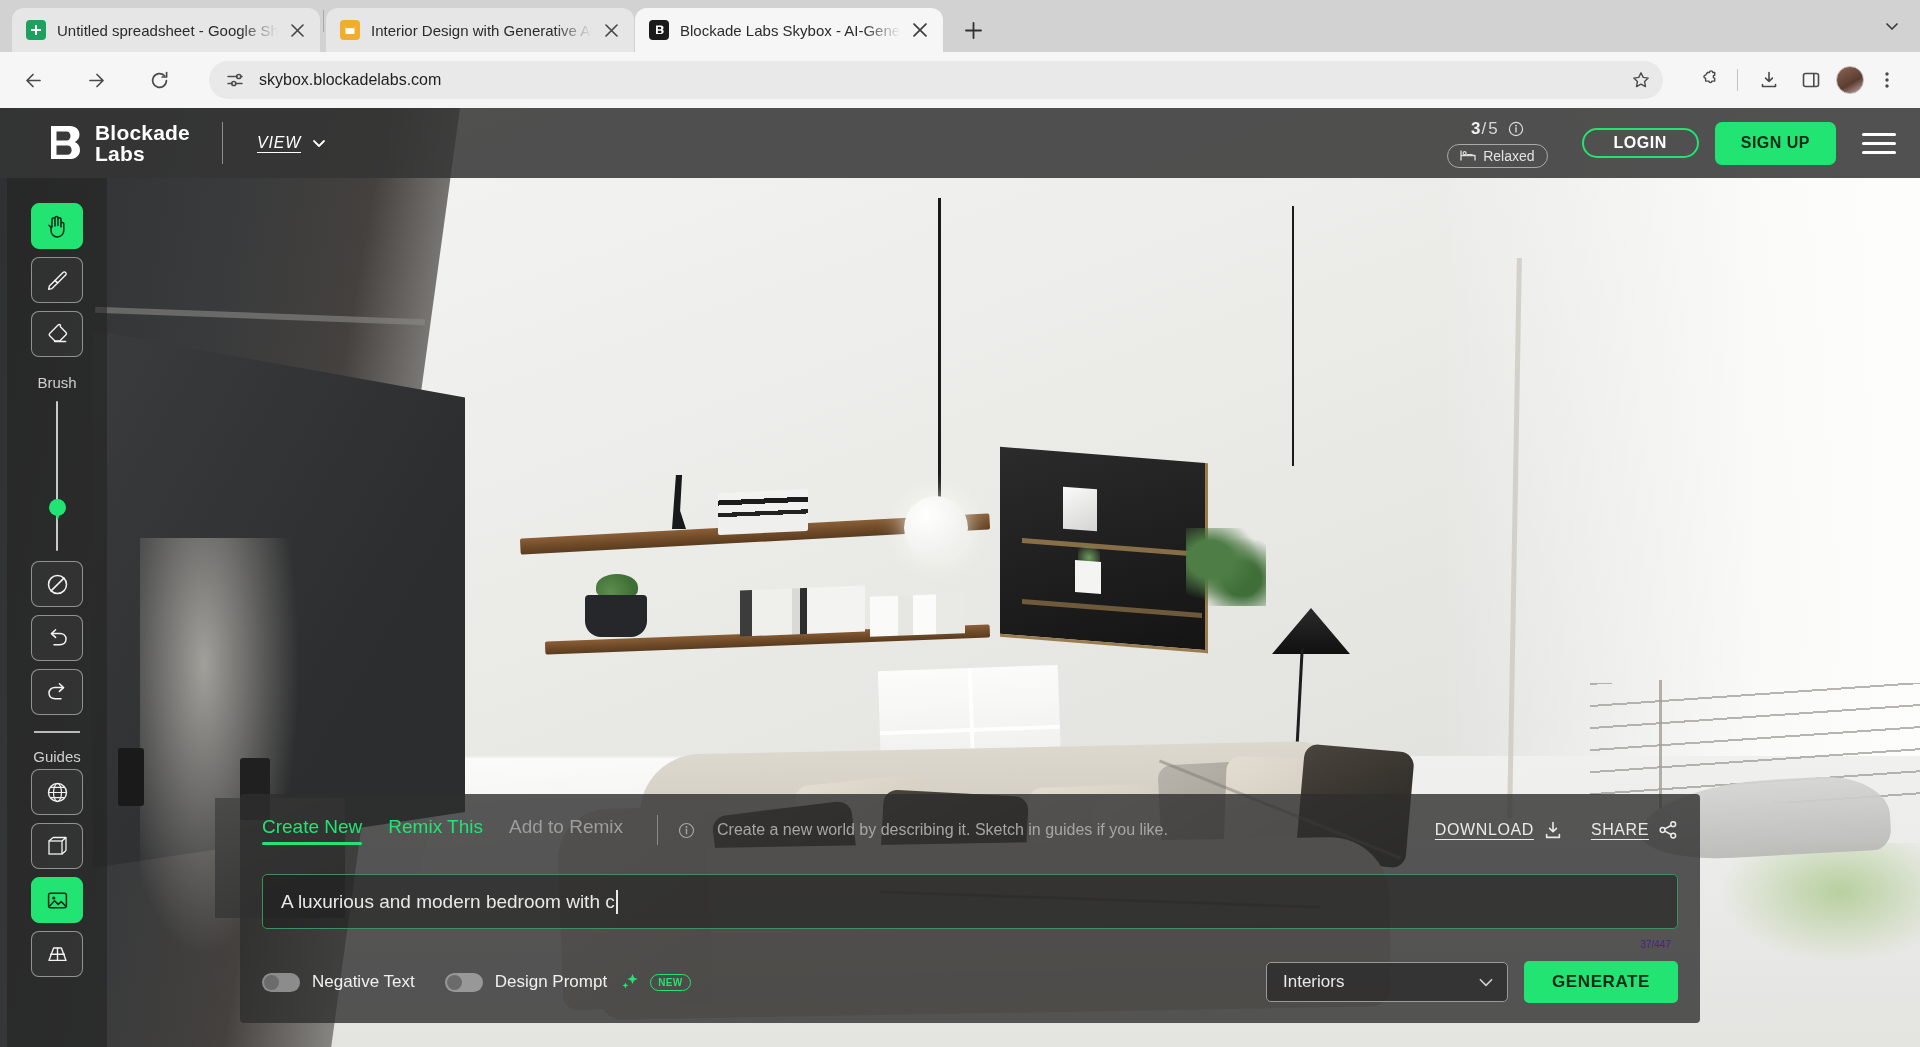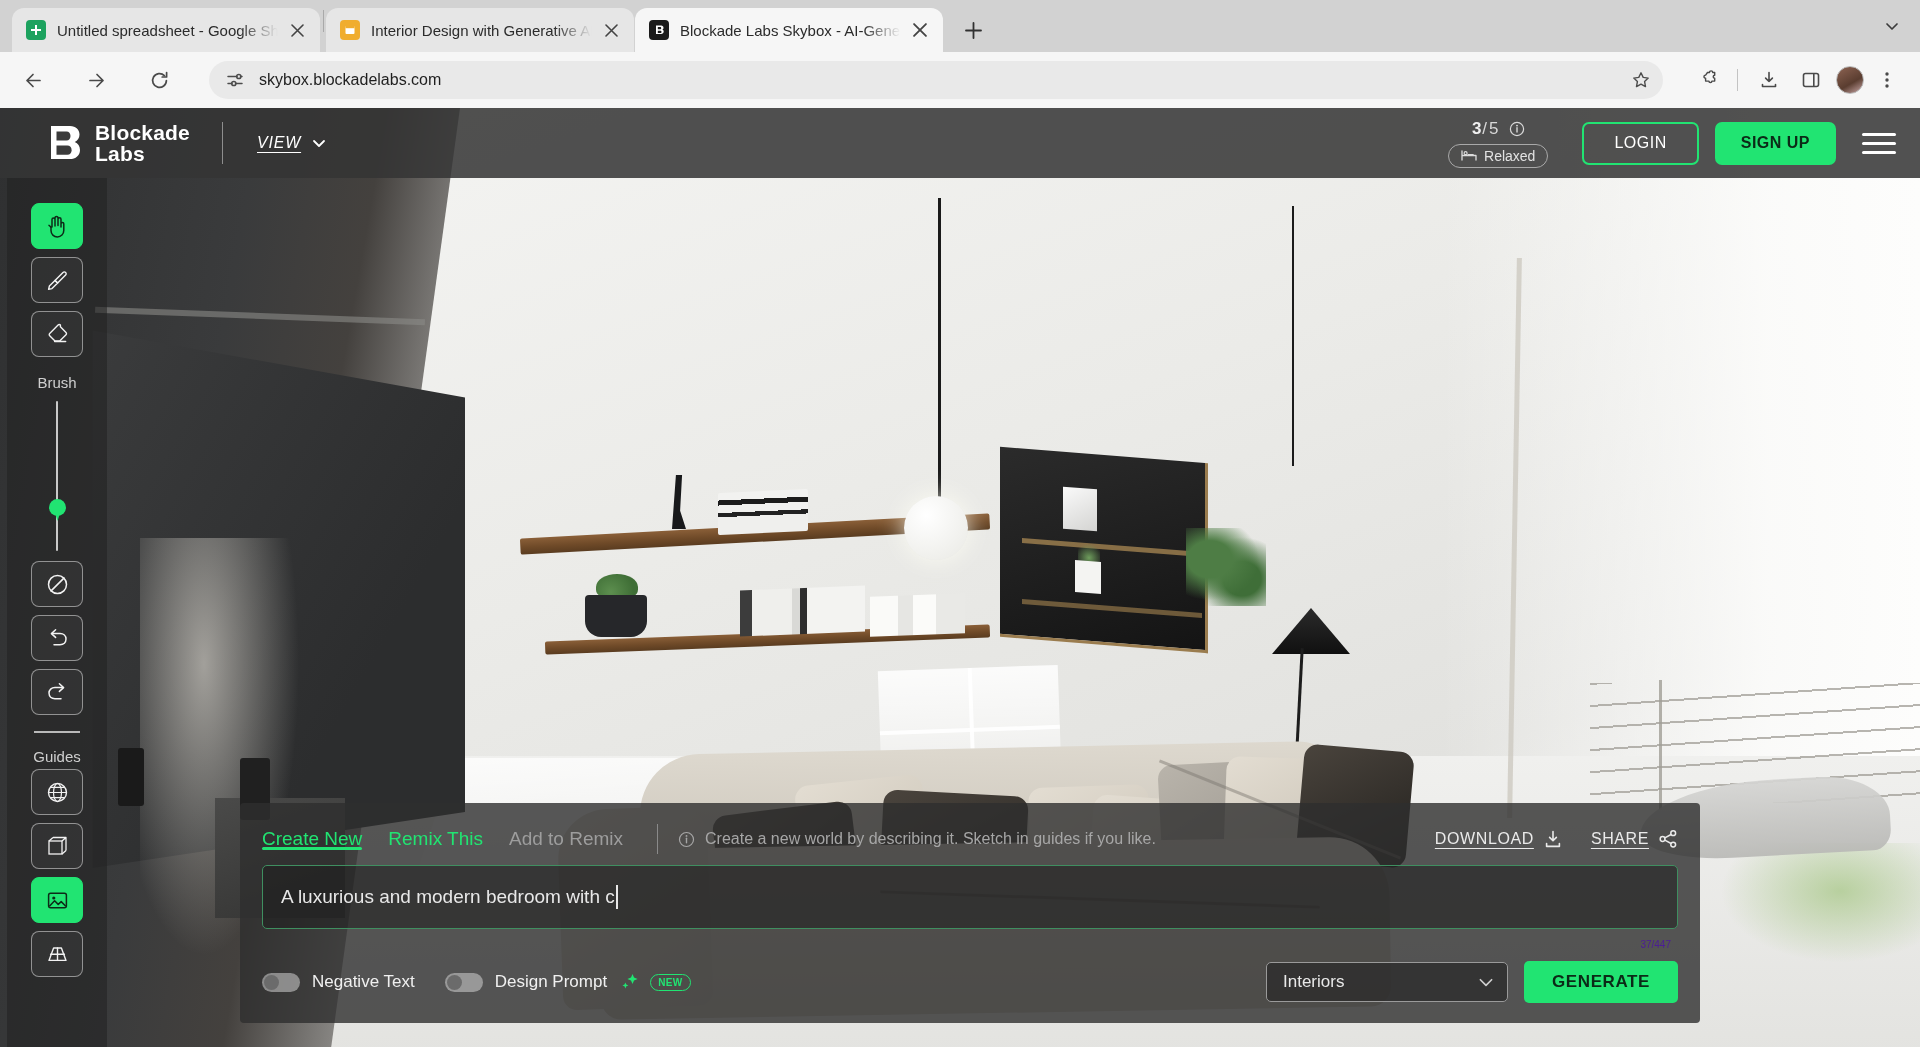--- a/index.html
+++ b/index.html
@@ -303,22 +303,22 @@
   .credits-row { display: flex; align-items: center; color: #f0f0f0; font-size: 17px; font-weight: bold; }
   .credits-row .slash { font-weight: 400; color: #d8d8d8; margin: 0 1px; }
   .credits-row .info { margin-left: 9px; display: flex; }
   .relaxed-pill {
     margin-top: 5px; border: 1px solid #a9a9a9; border-radius: 14px;
     padding: 3px 12px; display: flex; align-items: center; gap: 7px;
     color: #e2e2e2; font-size: 14px;
   }
   .btn-login {
     border: 2px solid #21e472; color: #fff; background: transparent;
-    border-radius: 7px; padding: 0 30px; height: 43px;
-    font-size: 16px; font-weight: 400; letter-spacing: .5px;
+    border-radius: 16px; padding: 0 30px; height: 30px;
+    font-size: 16px; font-weight: 700; letter-spacing: .5px;
     display: flex; align-items: center; margin-right: 16px;
   }
   .btn-signup {
     background: #21e472; color: #0b2a17; border: none;
     border-radius: 7px; padding: 0 26px; height: 43px;
     font-size: 16px; font-weight: 700; letter-spacing: .5px;
     display: flex; align-items: center;
   }
   .hamburger { margin-left: 26px; width: 34px; display: flex; flex-direction: column; gap: 6px; }
   .hamburger i { display: block; height: 3px; background: #fff; border-radius: 2px; }
@@ -357,39 +357,40 @@
   
   .bottom-panel {
     position: absolute; left: 240px; right: 220px; bottom: 24px;
     background: rgba(46,46,46,0.80);
     border-radius: 4px; padding: 14px 22px 18px 22px;
     z-index: 28;
   }
   .bp-top { display: flex; align-items: center; height: 44px; }
   .bp-tab {
     font-size: 19px; color: #9d9d9d; margin-right: 26px; position: relative;
+    padding-bottom: 7px;
   }
   .bp-tab.green { color: #21e472; }
   .bp-tab.active::after {
     content:""; position: absolute; left: 0; right: 0; bottom: 0;
     height: 3px; background: #21e472; border-radius: 2px;
   }
   .bp-sep { width: 1px; height: 30px; background: #8a8a8a; margin: 0 20px 0 8px; }
-  .bp-hint { display: flex; align-items: center; color: #a6a6a6; font-size: 16px; gap: 10px; }
+  .bp-hint { display: flex; align-items: center; color: #a6a6a6; font-size: 16px; gap: 22px; }
   .bp-spacer { flex: 1 1 auto; }
   .bp-action {
     display: flex; align-items: center; gap: 9px; color: #eaeaea;
     font-size: 16px; letter-spacing: .6px; margin-left: 28px;
   }
   .bp-action .lbl { text-decoration: underline; text-underline-offset: 4px; }
   .prompt-box {
-    position: relative; margin-top: 4px;
+    position: relative; margin-top: 22px;
     border: 1px solid #3f8f60; border-radius: 5px;
     background: rgba(30,30,30,0.55);
-    height: 64px; display: flex; align-items: center; padding: 0 18px;
+    height: 55px; display: flex; align-items: center; padding: 0 18px;
   }
   .prompt-text { color: #e8e8e8; font-size: 19px; white-space: pre; }
   .caret {
     display: inline-block; width: 2px; height: 24px;
     background: #e8e8e8; margin-left: 1px; vertical-align: -5px;
   }
   .char-count {
     position: absolute; right: 6px; bottom: -22px;
     color: #4c1d95; font-size: 10px;
   }

